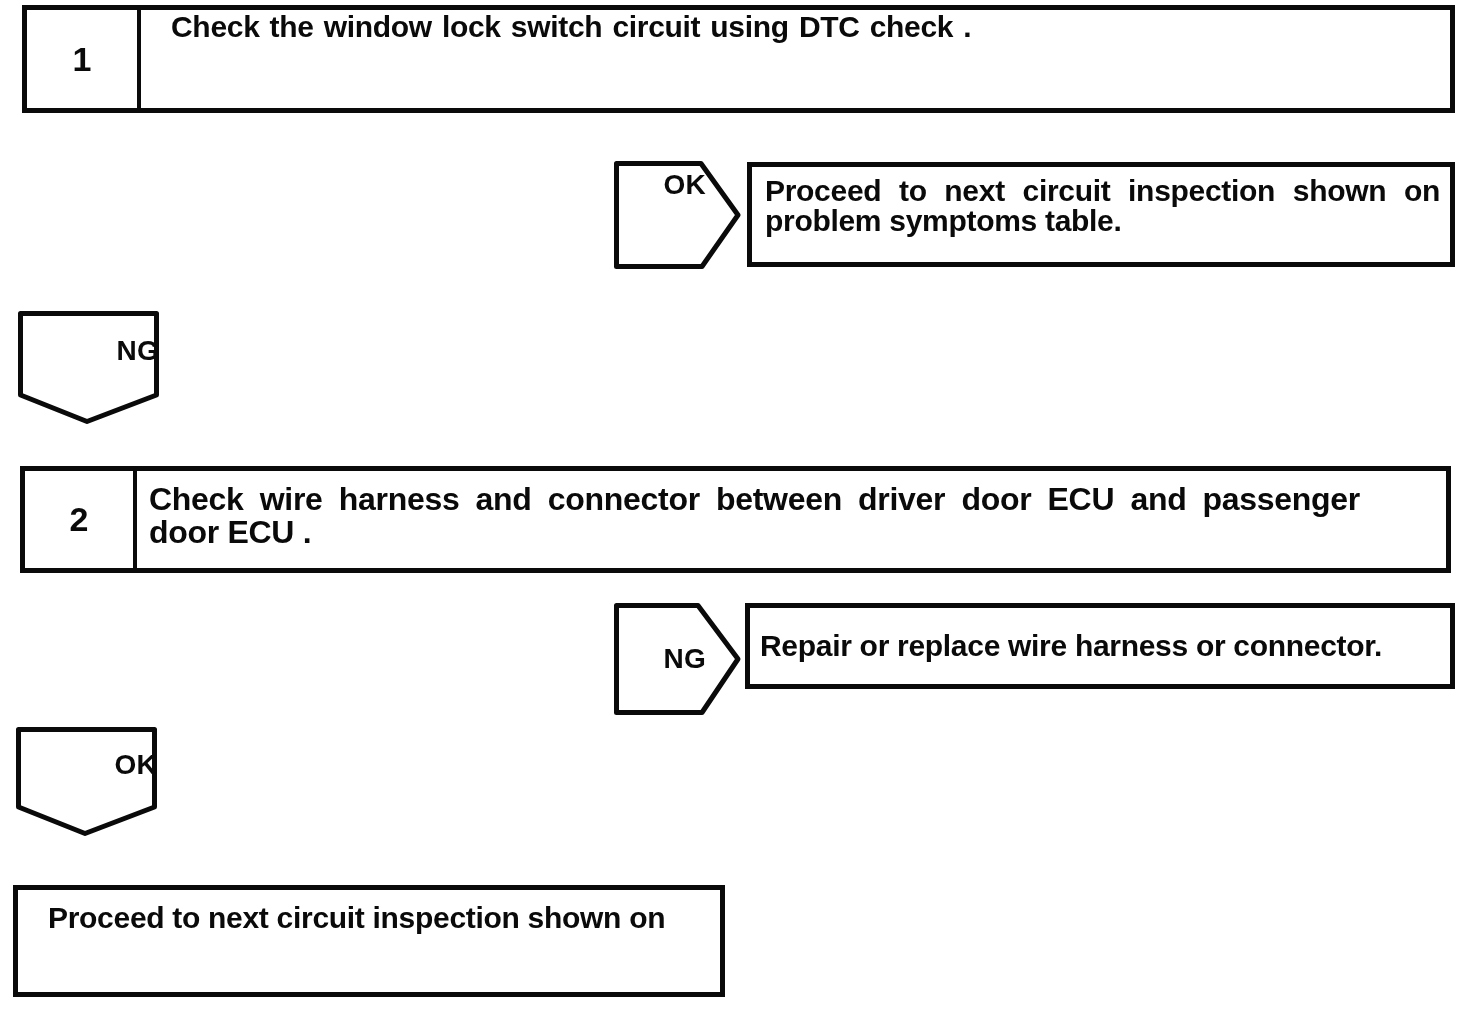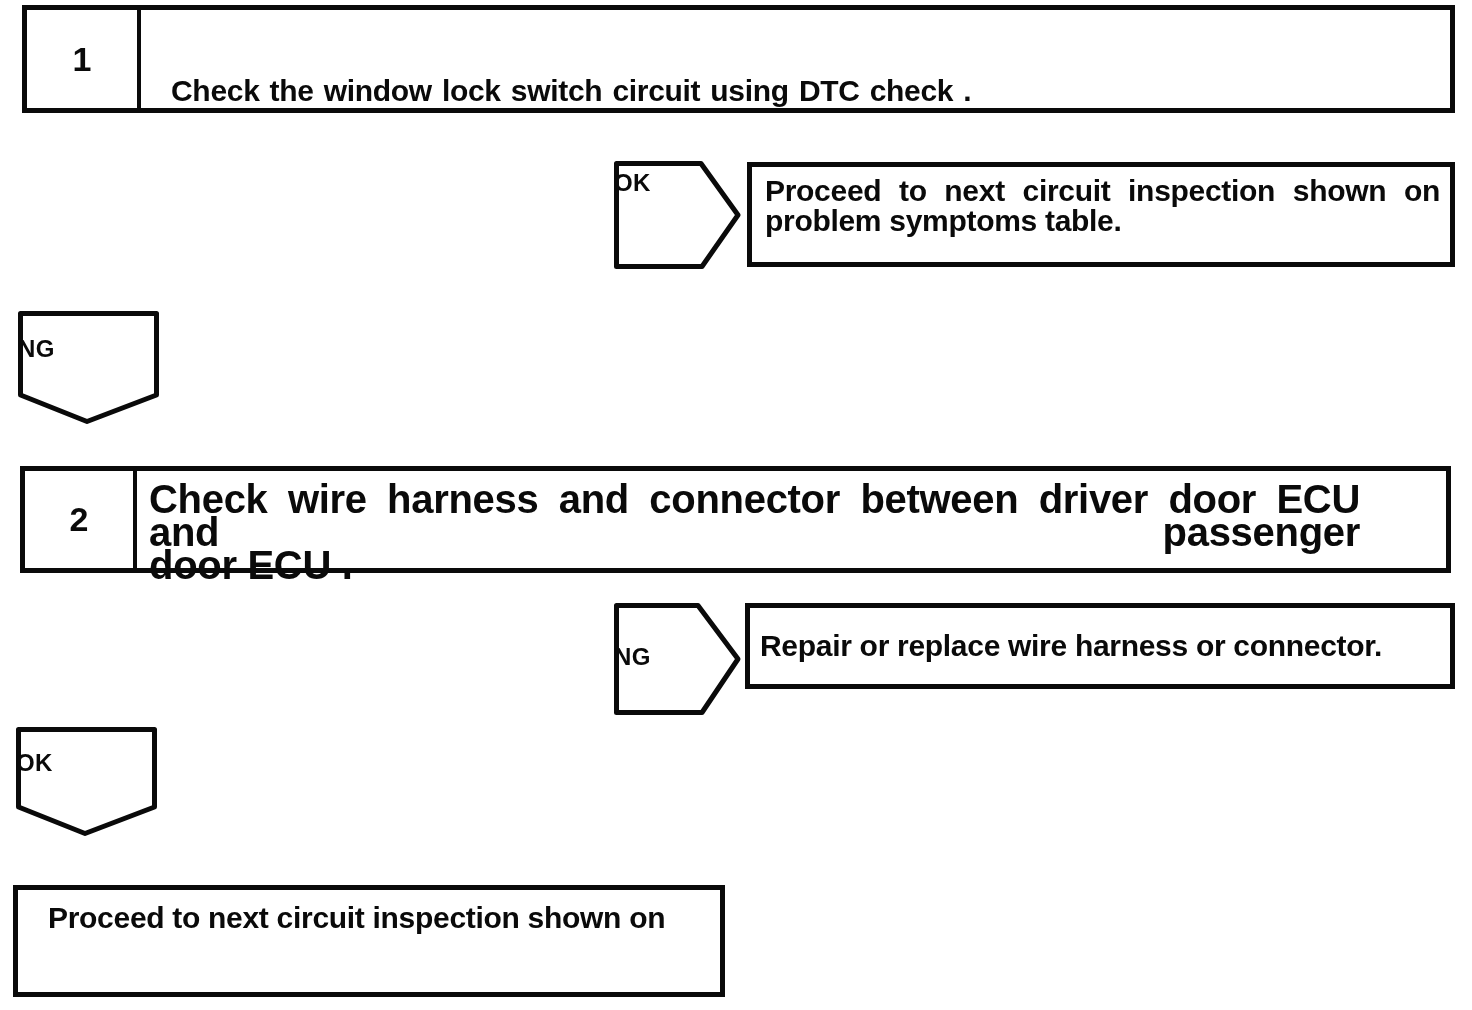--- a/index.html
+++ b/index.html
@@ -30,31 +30,31 @@
   .num-cell {
     border-right: 4px solid #0a0a0a;
     display: flex;
     align-items: center;
     justify-content: center;
     font-size: 34px;
     flex: 0 0 auto;
   }
   .step1-text {
     display: flex;
-    align-items: flex-end;
+    align-items: flex-start;
     padding-left: 30px;
     padding-right: 16px;
     font-size: 30px;
     letter-spacing: -0.3px;
     word-spacing: 2px;
     flex: 1 1 auto;
   }
   .step2-text {
     padding: 12px 86px 0 12px;
-    font-size: 40px;
+    font-size: 32px;
     letter-spacing: -0.3px;
     line-height: 33px;
     flex: 1 1 auto;
   }
   .jline {
     text-align: justify;
     text-align-last: justify;
   }
   .result-top {
     padding: 9px 10px 0 13px;
@@ -76,23 +76,23 @@
     line-height: 31px;
   }
   .arrow {
     position: absolute;
   }
   .arrow svg {
     display: block;
   }
   .arrow-label {
     position: absolute;
-    font-size: 24px;
+    font-size: 28px;
     letter-spacing: 0.3px;
-    text-align: left;
+    text-align: right;
   }
 </style>
 </head>
 <body>
 
 <div class="canvas">
 
   <div class="box step-box" style="left:22px; top:5px; width:1433px; height:108px;">
     <div class="num-cell" style="width:110px;">1</div>
     <div class="step1-text">

